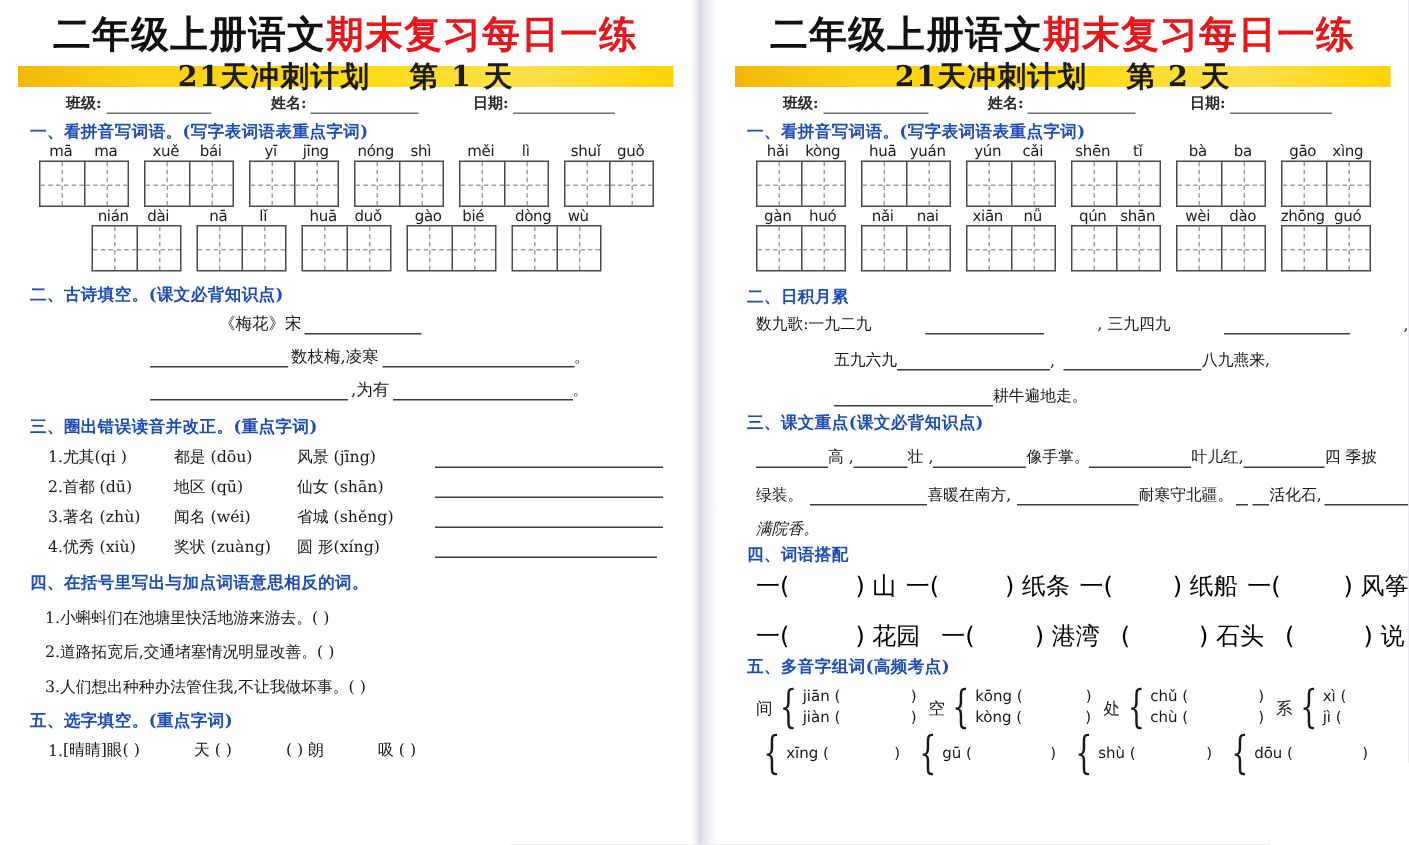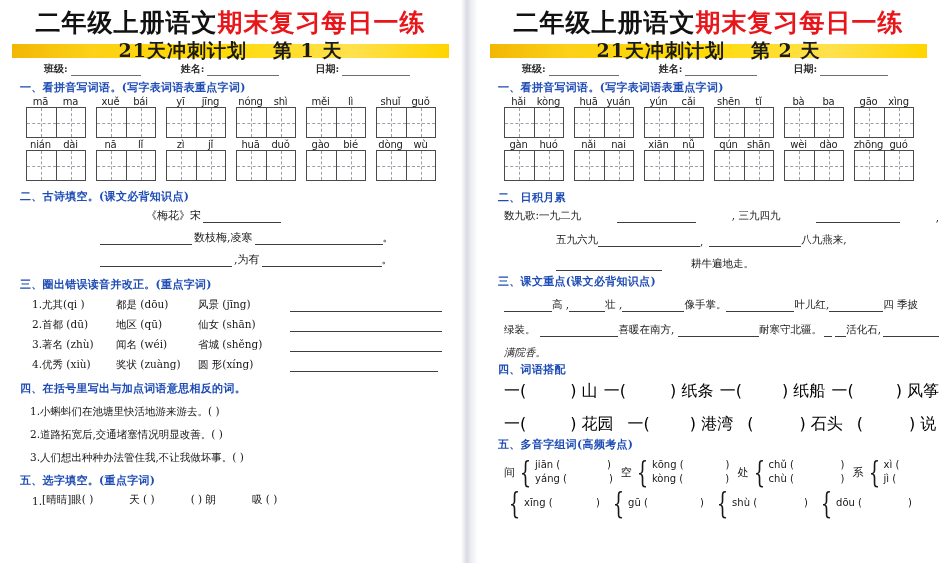--- a/index.html
+++ b/index.html
@@ -138,21 +138,21 @@
   .swrow .s{display:inline-block;width:36px;}
 
   
   .rj{
     font-family:"DejaVu Serif","Liberation Serif",serif;
     font-size:10.5px;color:#171717;white-space:nowrap;
     display:flex;align-items:flex-end;
   }
   .r-l1{padding-left:26px;margin-top:4px;gap:36px;}
   .r-l2{padding-left:78px;margin-top:10px;}
-  .r-l3{padding-left:78px;margin-top:10px;gap:29px;}
+  .r-l3{padding-left:78px;margin-top:10px;}
 
   .kw{padding-left:26px;margin-top:9px;}
   .kw2{padding-left:26px;margin-top:11px;}
   .kw3{padding-left:26px;margin-top:9px;font-style:italic;}
 
   .pair{padding-left:26px;margin-top:4px;display:flex;align-items:flex-end;}
   .pair .it{white-space:nowrap;}
   .pair .sp{display:inline-block;width:14px;}
 
   
@@ -292,30 +292,20 @@
           <span>nā</span>
           <span>lǐ</span>
         </div>
         <div class="gboxes">
             <div class="gcell"></div>
             <div class="gcell"></div>
           </div>
       </div>
       <div class="gword">
         <div class="gpy">
-          <span>zì</span>
-          <span>jǐ</span>
-        </div>
-        <div class="gboxes">
-            <div class="gcell"></div>
-            <div class="gcell"></div>
-          </div>
-      </div>
-      <div class="gword">
-        <div class="gpy">
           <span>huā</span>
           <span>duǒ</span>
         </div>
         <div class="gboxes">
             <div class="gcell"></div>
             <div class="gcell"></div>
           </div>
       </div>
       <div class="gword">
         <div class="gpy">
@@ -641,21 +631,21 @@
     </div>
 
     <div class="sect tight" style="margin-top:2px">五、多音字组词(高频考点)</div>
 
     <div class="poly">
       <div class="pgroup">
         <span class="pchar">间</span>
         <span class="pbrace">{</span>
         <div class="prows">
           <div class="prow"><span class="py">jiān (</span><span class="par"></span>)</div>
-          <div class="prow"><span class="py">yáng (</span><span class="par"></span>)</div>
+          <div class="prow"><span class="py">jiàn (</span><span class="par"></span>)</div>
         </div>
       </div>
       <div class="pgroup">
         <span class="pchar">空</span>
         <span class="pbrace">{</span>
         <div class="prows">
           <div class="prow"><span class="py">kōng (</span><span class="par"></span>)</div>
           <div class="prow"><span class="py">kòng (</span><span class="par"></span>)</div>
         </div>
       </div>

